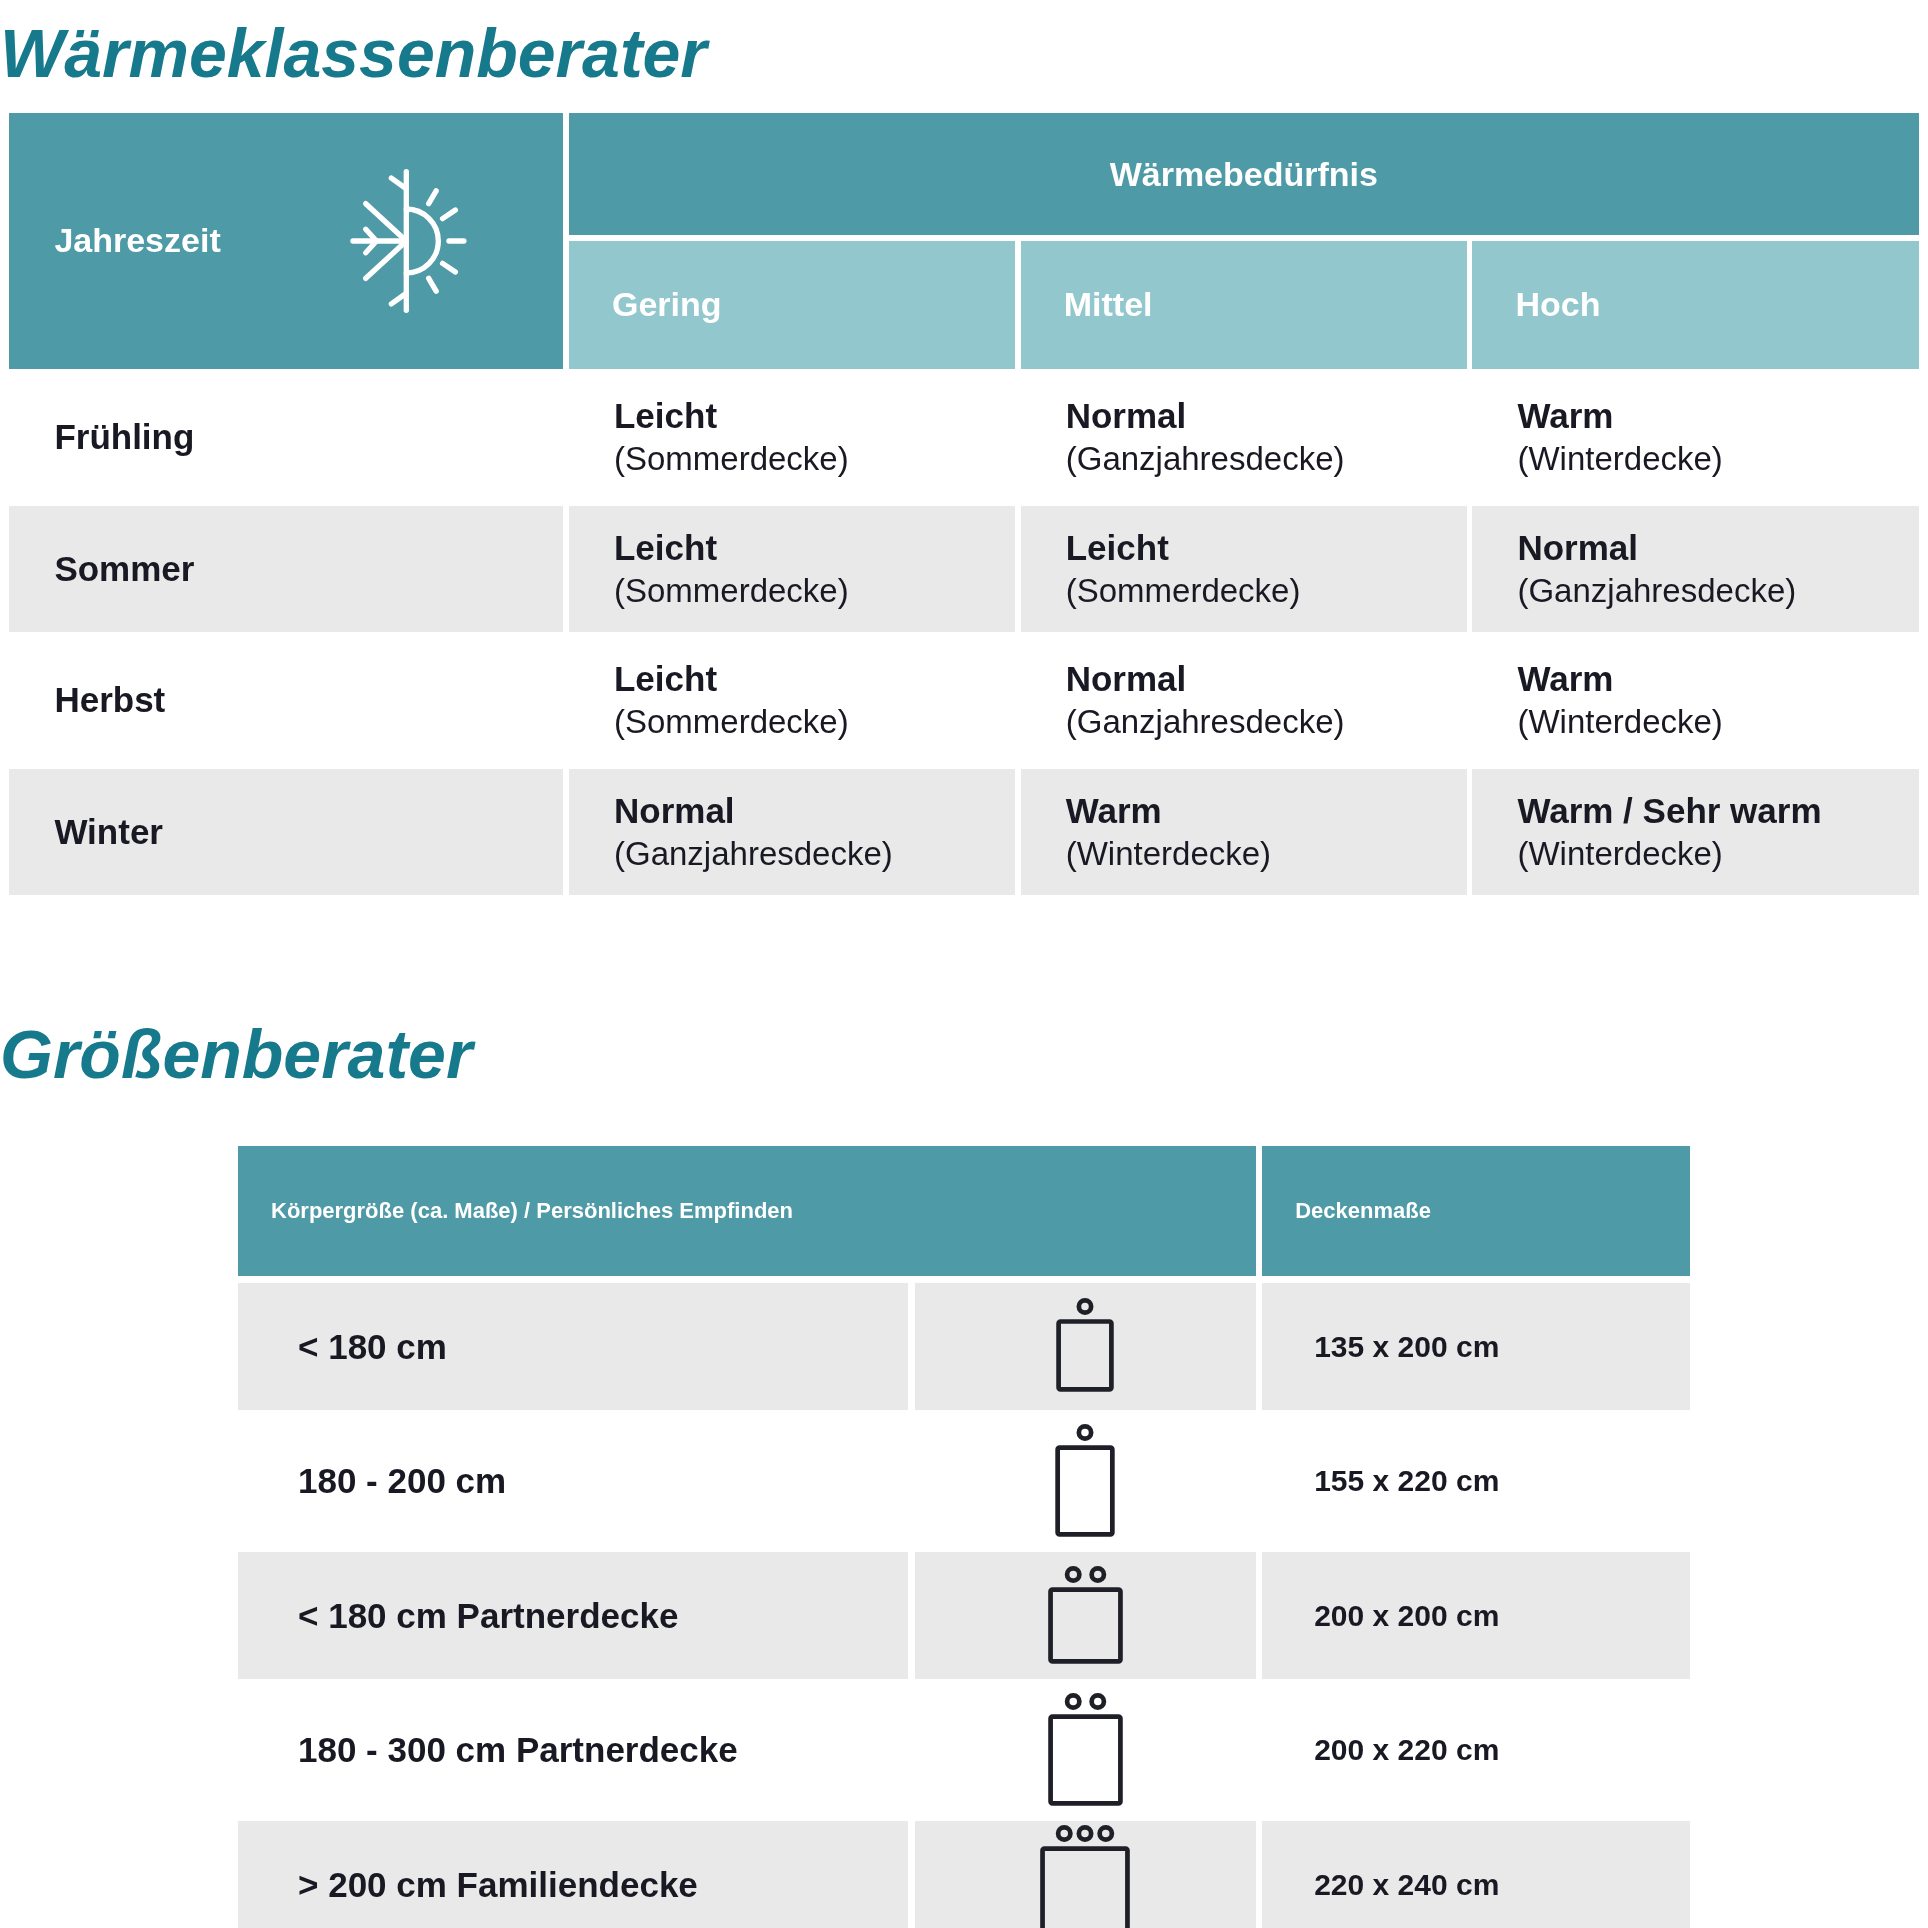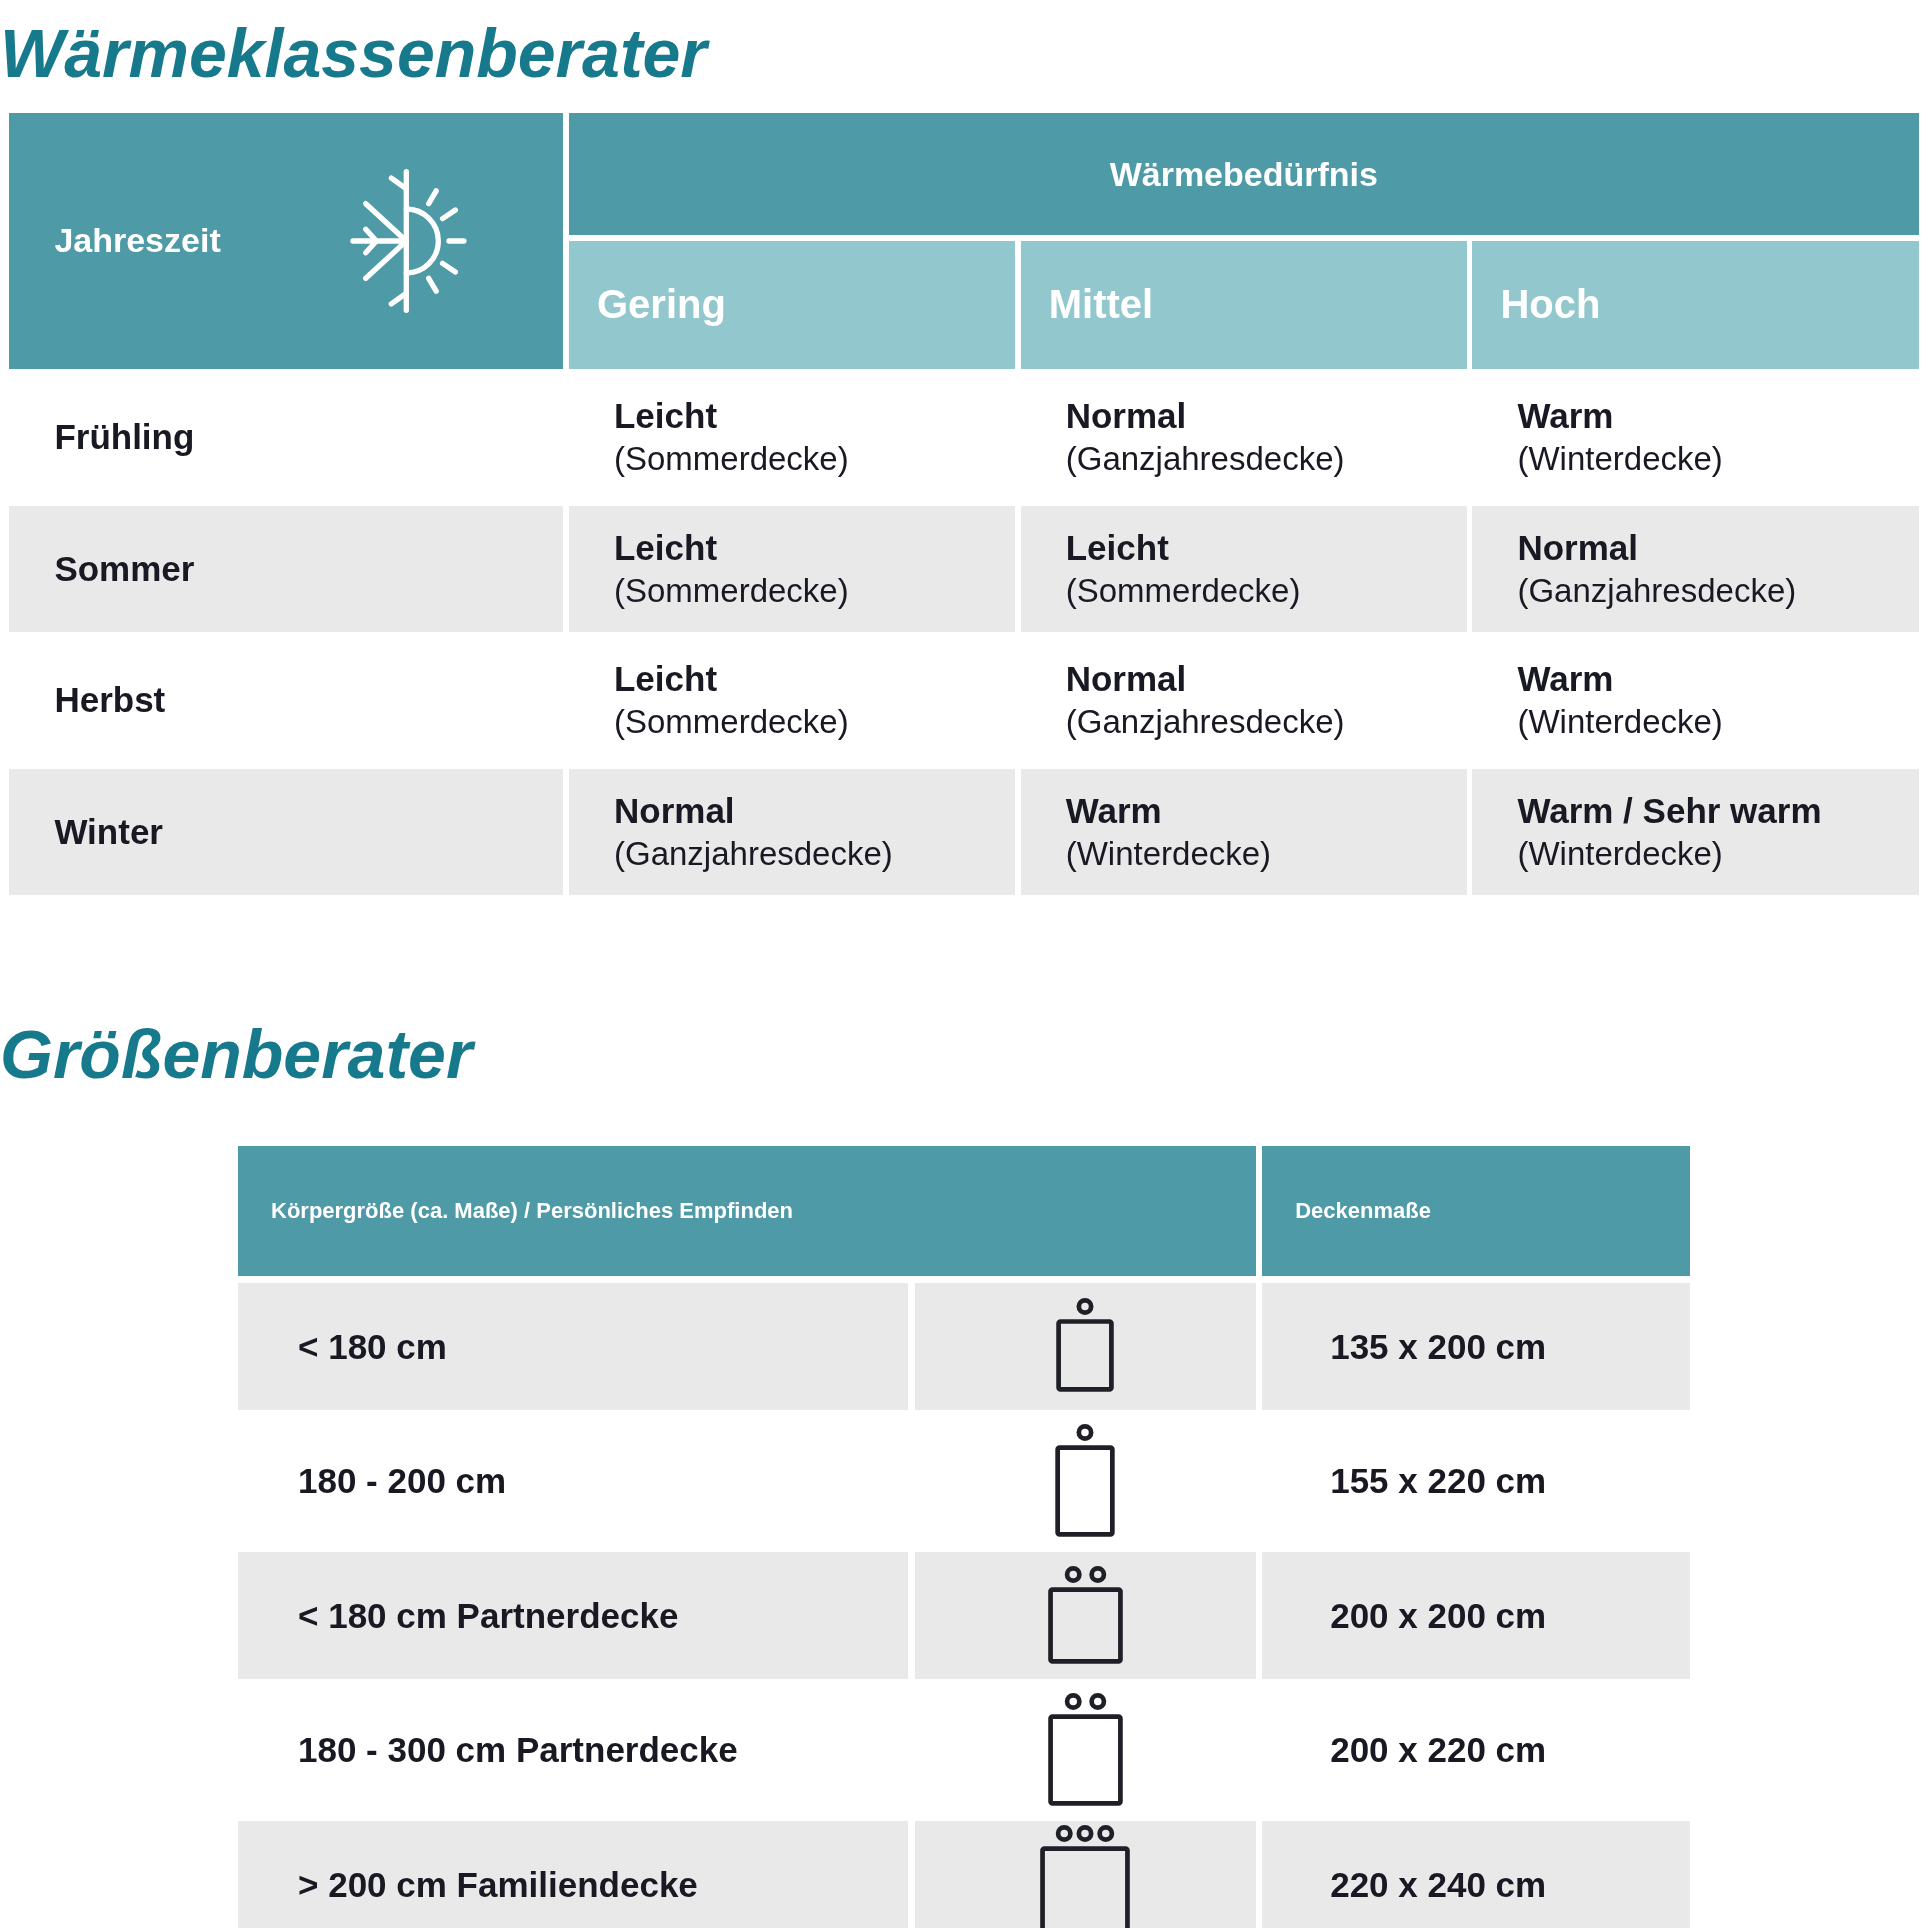--- a/index.html
+++ b/index.html
@@ -14,34 +14,34 @@
   body{background:#fff;font-family:"Liberation Sans",sans-serif;color:var(--text-dark);}
   .page-title{margin-top:15px;text-align:left;font-size:68px;line-height:77px;font-weight:bold;font-style:italic;color:var(--title);}
   .page-title.second{margin-top:121px;}
 
   
   .t1{margin:21px 9.4px 0;display:grid;grid-template-columns:554px repeat(3,1fr);grid-template-rows:122px 128px repeat(4,126px);gap:5.6px;}
   .corner{grid-column:1;grid-row:1 / span 2;background:var(--header-teal);color:#fff;display:flex;align-items:center;padding:0 83px 0 45px;}
   .corner .lbl{font-size:34px;font-weight:bold;}
   .corner svg{margin-left:auto;}
   .ghead{grid-column:2 / span 3;grid-row:1;background:var(--header-teal);color:#fff;font-size:34px;font-weight:bold;display:flex;align-items:center;justify-content:center;}
-  .shead{background:var(--subheader-teal);color:#fff;font-size:40px;font-weight:bold;display:flex;align-items:center;padding-left:28px;}
+  .shead{background:var(--subheader-teal);color:#fff;font-size:34px;font-weight:bold;display:flex;align-items:center;padding-left:43px;}
   .season{font-size:35px;font-weight:bold;display:flex;align-items:center;padding-left:45px;}
   .cell{display:flex;flex-direction:column;justify-content:center;padding-left:45px;line-height:43px;}
   .cell .main{font-size:35px;font-weight:bold;}
   .cell .sub{font-size:33px;}
   .g{background:var(--row-gray);}
 
   
   .t2{width:1452px;margin:53px auto 0;display:grid;grid-template-columns:670px 341px 1fr;grid-template-rows:130px repeat(5,127px);gap:7.5px 6.6px;}
   .t2 .h{background:var(--header-teal);color:#fff;font-size:22px;font-weight:bold;display:flex;align-items:center;padding-left:33px;}
   .t2 .h1{grid-column:1 / span 2;grid-row:1;}
   .t2 .lab{font-size:35px;font-weight:bold;display:flex;align-items:center;padding-left:60px;}
   .t2 .ico{display:flex;align-items:center;justify-content:center;}
-  .t2 .val{font-size:35px;font-weight:bold;display:flex;align-items:center;padding-left:68px;}
+  .t2 .val{font-size:30px;font-weight:bold;display:flex;align-items:center;padding-left:52px;}
   svg{display:block;}
 </style>
 </head>
 <body>
 
 <h1 class="page-title">Wärmeklassenberater</h1>
 
 <div class="t1">
   <div class="corner">
     <span class="lbl">Jahreszeit</span>

